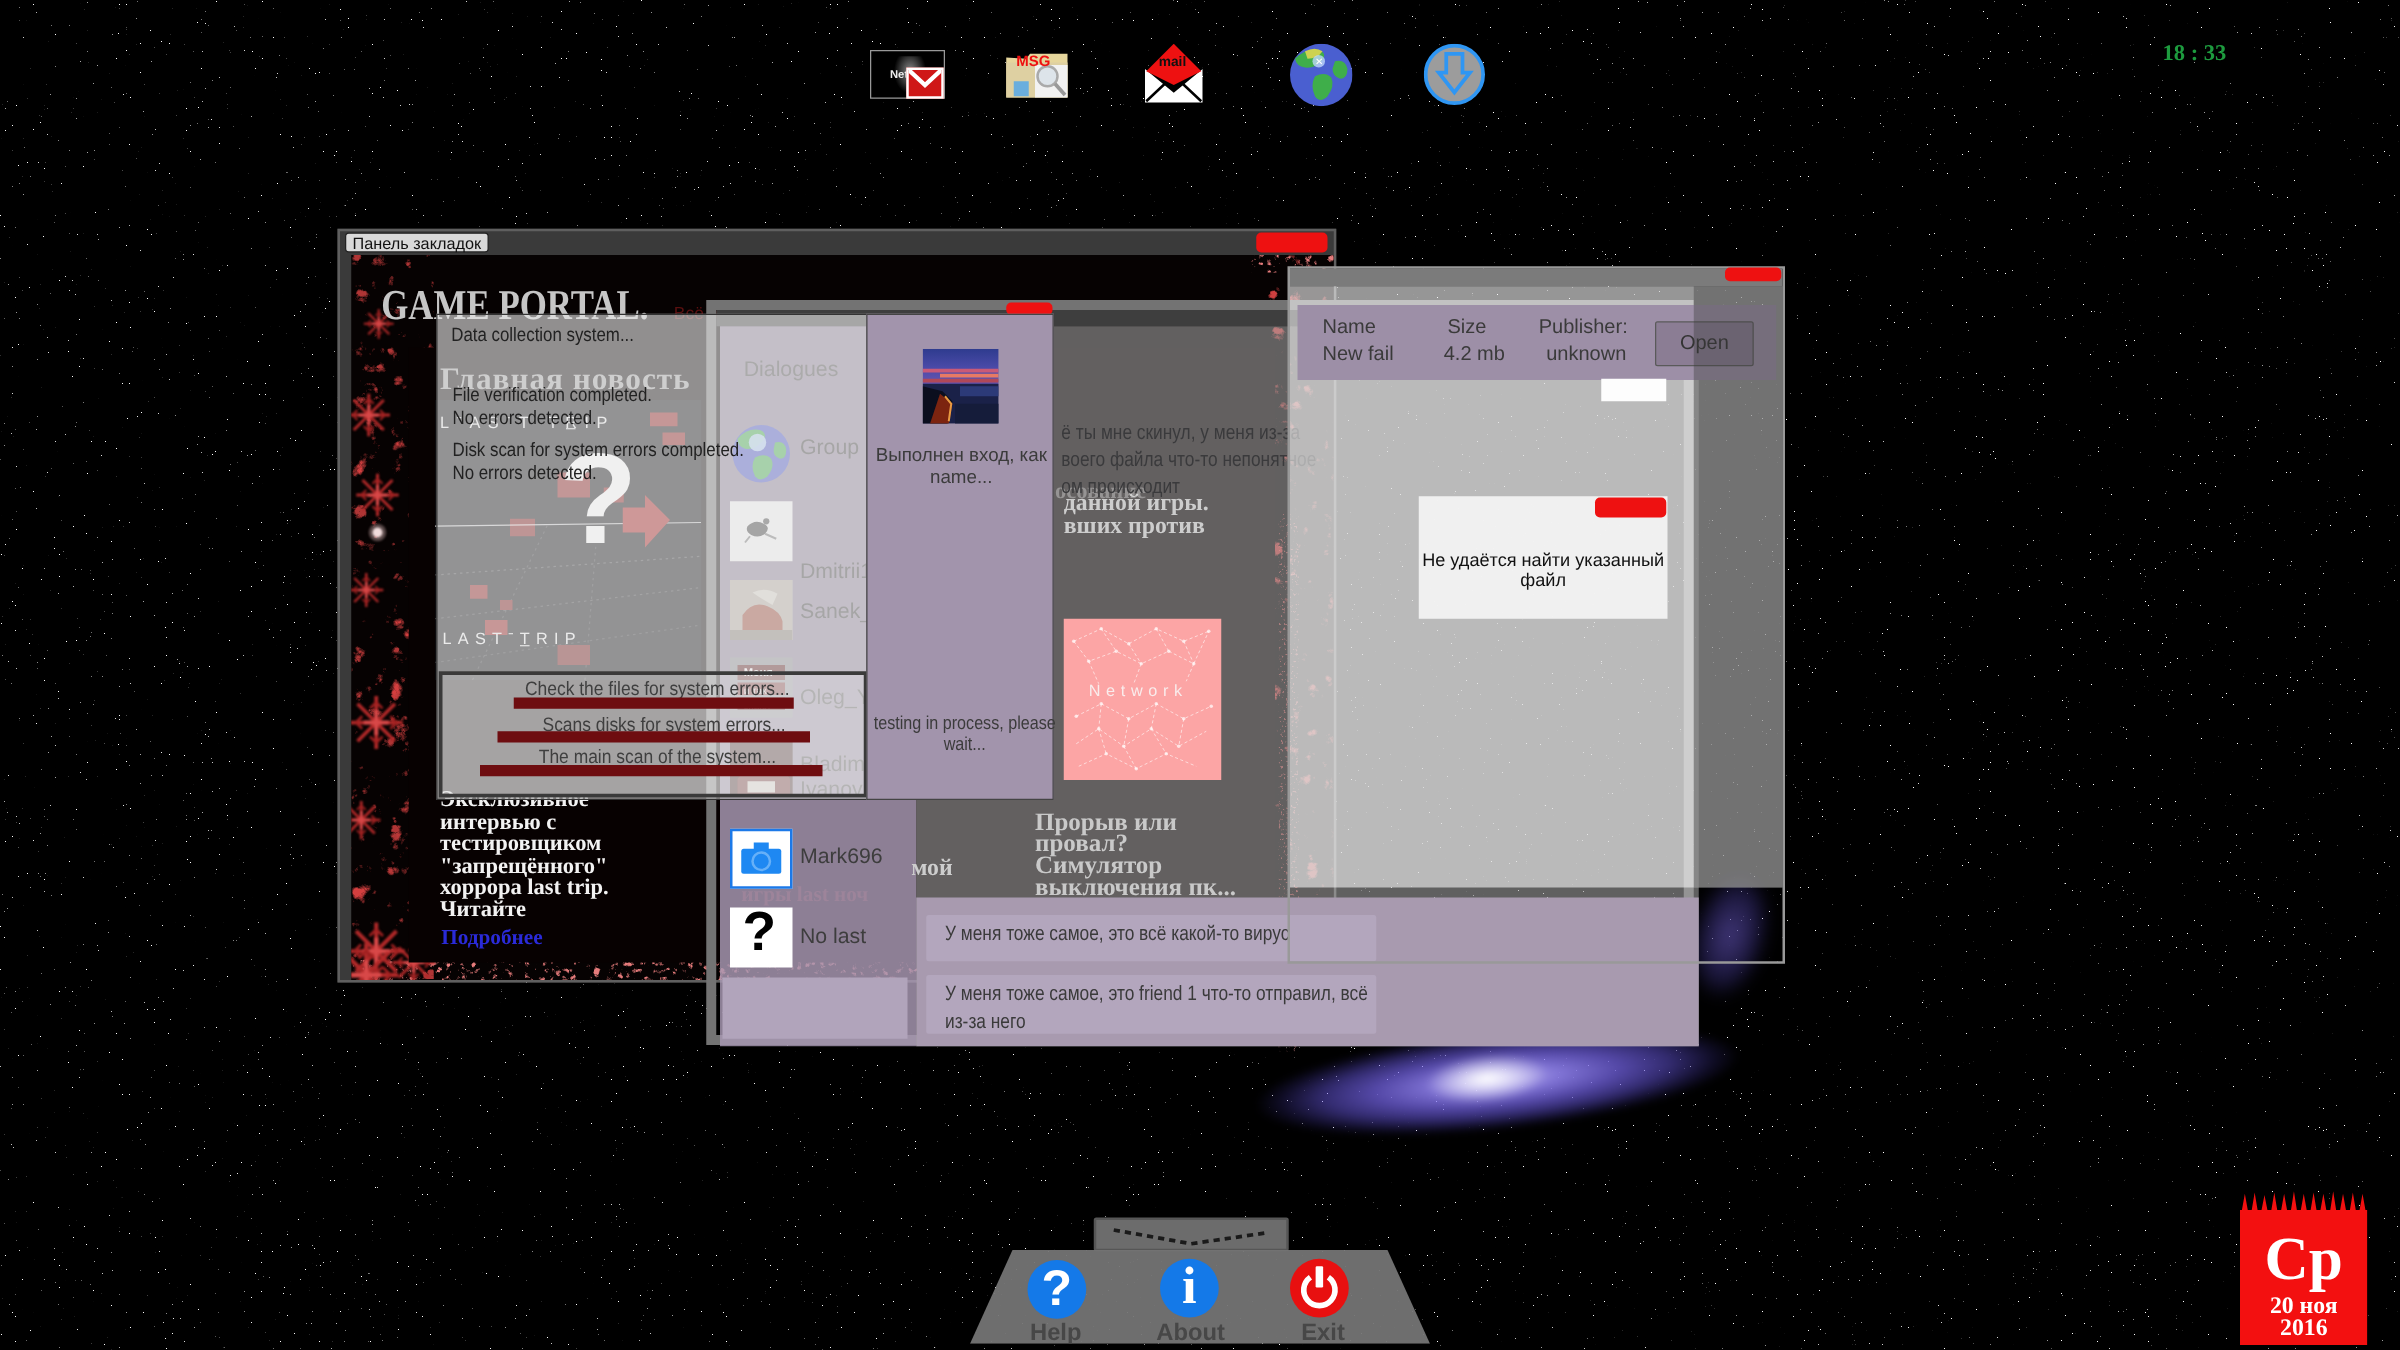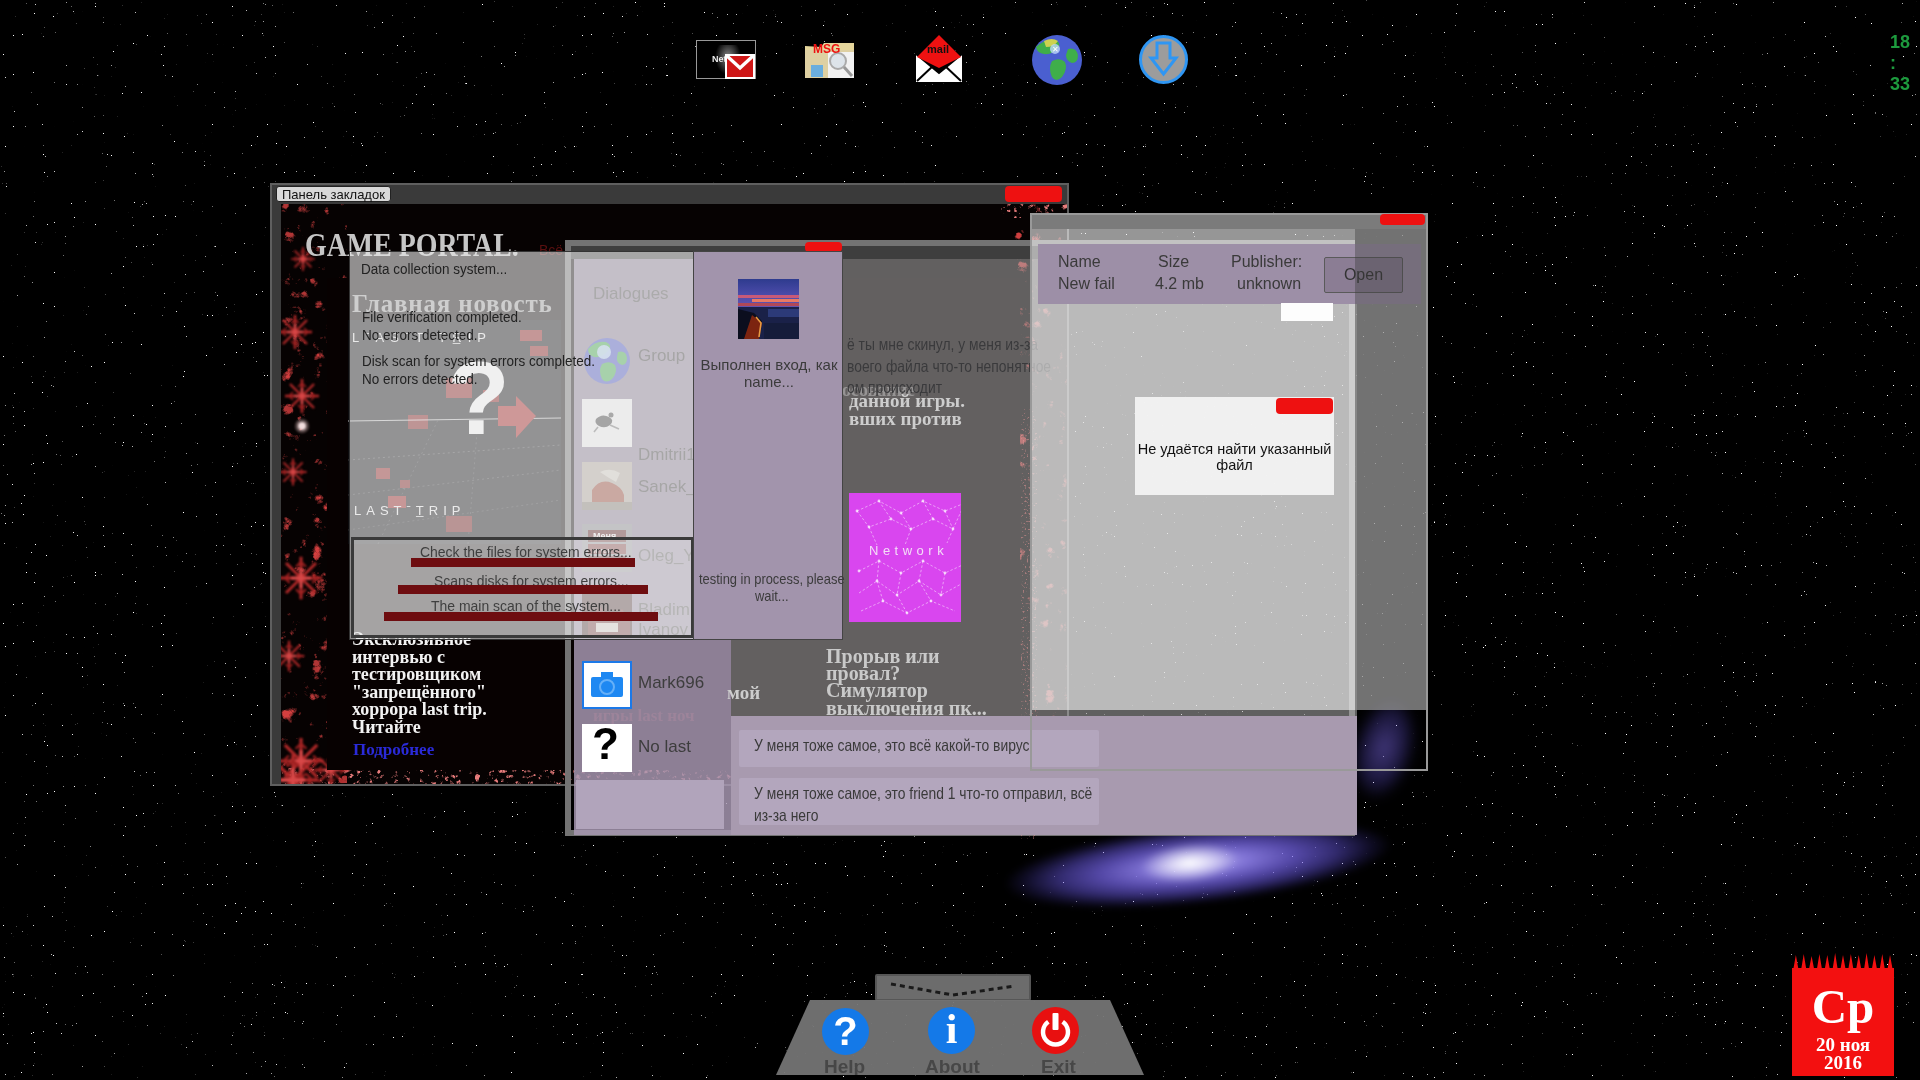--- a/index.html
+++ b/index.html
@@ -9,44 +9,44 @@
   
   #galaxy{position:absolute;left:1005px;top:802px;width:410px;height:122px;z-index:1;
     transform:rotate(-6deg);filter:blur(3px);
     background:
       radial-gradient(ellipse 12% 16% at 45% 48%, rgba(255,255,255,1) 0%, rgba(215,210,255,0.0) 100%),
       radial-gradient(ellipse 50% 34% at 47% 50%, rgba(195,185,255,0.95) 0%, rgba(150,135,250,0.85) 25%, rgba(120,103,238,0.7) 48%, rgba(100,85,220,0.5) 68%, rgba(75,62,185,0.2) 85%, rgba(60,50,160,0) 95%);
   }
   #galaxy2{position:absolute;left:1342px;top:668px;width:84px;height:160px;z-index:1;filter:blur(6px);transform:rotate(15deg);
     background:radial-gradient(ellipse 46% 42% at 50% 50%, rgba(130,110,242,0.5) 0%, rgba(95,80,215,0.26) 55%, rgba(60,50,160,0) 78%);}
   
-  #clock{position:absolute;left:1890px;top:32px;z-index:2;color:#1d9b3e;font-size:18px;font-weight:bold;}
+  #clock{position:absolute;left:1730px;top:32px;z-index:2;color:#1d9b3e;font-size:18px;font-weight:bold;font-family:Liberation Serif, serif;}
   
   #browser{position:absolute;left:270px;top:183px;width:799px;height:603px;z-index:3;
     background:#3a3a3a;border:2px solid #5f5f5f;}
   #bmark{position:absolute;left:4px;top:1px;height:16px;background:#d9d9d9;border:1px solid #222;border-radius:3px;
      font-size:13px;color:#111;padding:0px 5px;line-height:15px;z-index:3;}
   .redbtn{position:absolute;background:#ee1111;border-radius:4px;}
   #bpage{position:absolute;left:9px;top:19px;width:786px;height:580px;background:#060202;overflow:hidden;}
   #bpanel{position:absolute;left:46px;top:74px;width:693px;height:492px;background:#070101;}
   #gameportal{position:absolute;left:24px;top:22px;color:#c6c6c6;font-family:"Liberation Serif",serif;
      font-weight:bold;font-size:34px;letter-spacing:0px;transform:scaleX(0.82);transform-origin:0 0;white-space:nowrap;}
   #glavnaya{position:absolute;left:71px;top:86px;color:#a6a6a6;font-family:"Liberation Serif",serif;font-weight:bold;font-size:25px;white-space:nowrap;letter-spacing:0.8px;}
   #news1{position:absolute;left:71px;top:427px;width:160px;color:#f2f2f2;font-family:"Liberation Serif",serif;
      font-weight:bold;font-size:18px;line-height:17.6px;}
   #podrobnee{position:absolute;left:72px;top:536px;color:#2a2ad8;font-family:"Liberation Serif",serif;font-weight:bold;font-size:17px;}
   #shot{position:absolute;left:67px;top:116px;width:213px;height:224px;background:#0b0b0e;overflow:hidden;}
-  #netimg{position:absolute;left:118px;top:234px;width:112px;height:129px;background:#d946ef;overflow:hidden;}
+  #netimg{position:absolute;left:118px;top:234px;width:126px;height:129px;background:#fca5a5;overflow:hidden;}
   #proryv{position:absolute;left:95px;top:389px;width:175px;color:#c9c9c9;font-family:"Liberation Serif",serif;font-weight:bold;font-size:20px;line-height:17.2px;}
   #dannoy{position:absolute;left:118px;top:133px;width:200px;color:#cdcdcd;font-family:"Liberation Serif",serif;font-weight:bold;font-size:19px;line-height:18px;}
   #golos2{position:absolute;left:111px;top:121px;color:rgba(222,222,222,0.42);font-family:"Liberation Serif",serif;font-weight:bold;font-size:18px;}
   #moy{position:absolute;left:-4px;top:423px;color:#cdcdcd;font-family:"Liberation Serif",serif;font-weight:bold;font-size:19px;}
   #igryl{position:absolute;left:312px;top:502px;color:#7a2a2a;opacity:0.8;font-family:"Liberation Serif",serif;font-weight:bold;font-size:17px;}
   
-  #msgr{position:absolute;left:565px;top:240px;width:790px;height:596px;z-index:4;border:6px solid #737373;background:transparent;}
+  #msgr{position:absolute;left:565px;top:240px;width:790px;height:596px;z-index:4;border:8px solid #737373;background:transparent;}
   #mtitle{position:absolute;left:0;top:0;width:786px;height:13px;background:#3e3e3e;}
   #sidebar{position:absolute;left:3px;top:13px;width:157px;height:576px;background:rgba(168,153,179,0.83);}
   #chat{position:absolute;left:160px;top:13px;width:626px;height:576px;background:rgba(175,175,175,0.55);}
   .sicon{position:absolute;left:8px;width:50px;height:48px;}
   .sname{position:absolute;left:64px;color:#3d3d3d;font-size:17px;}
   #chatpanel{position:absolute;left:0px;top:457px;width:626px;height:119px;background:#a89aaf;}
   .bubble{position:absolute;left:8px;width:360px;background:#b3a6bd;border-radius:2px;color:#3a3a3a;font-size:16.5px;}
   .bubble>div{position:absolute;left:15px;top:4px;white-space:nowrap;transform:scaleX(0.84);transform-origin:0 0;line-height:22px;}
   #msgtext{position:absolute;left:116px;top:75px;width:300px;color:#3a3a3c;font-size:16.5px;line-height:21.5px;white-space:nowrap;transform:scaleX(0.84);transform-origin:0 0;}
   

